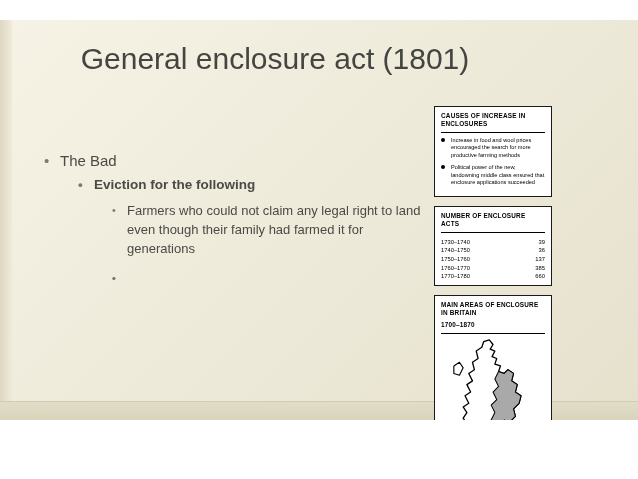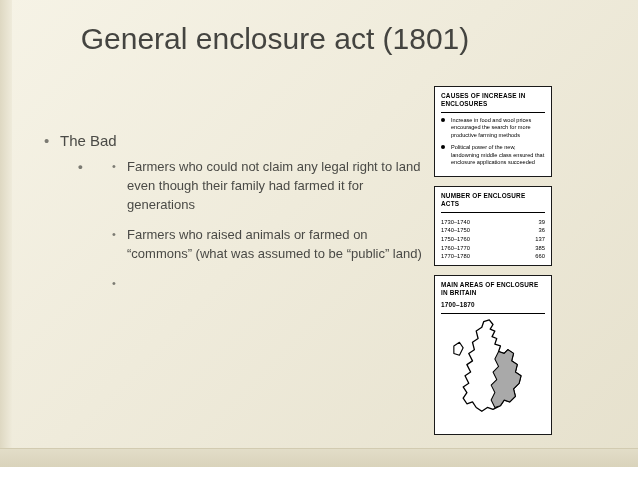--- a/index.html
+++ b/index.html
@@ -9,24 +9,25 @@
   body {
     width: 638px;
     height: 479px;
     background: #ffffff;
     font-family: "Liberation Sans", sans-serif;
     overflow: hidden;
   }
   .slide {
     position: relative;
     width: 638px;
-    height: 467px;
+    height: 400px;
     box-sizing: border-box;
     background: linear-gradient(135deg, #f6f3e6 0%, #efebdb 45%, #e6e1cd 100%);
     overflow: hidden;
+    margin-top: 20px;
   }
   .slide-left-band {
     position: absolute;
     left: 0; top: 0;
     width: 12px; height: 479px;
     background: linear-gradient(90deg, #ded8c2 0%, #efebdb 100%);
   }
   .slide-bottom-band {
     position: absolute;
     left: 0; bottom: 0;
@@ -180,29 +181,29 @@
 
   <div class="content">
     <ul class="lvl1">
       <li>
         <span class="bullet-dot">•</span>
         <span>The Bad</span>
 
         <ul class="lvl2">
           <li>
             <span class="bullet-dot">•</span>
+            <span>Eviction for the following</span>
 
             <ul class="lvl3">
               <li>
                 <span class="bullet-dot">•</span>
                 <span>Farmers who could not claim any legal right to land even though their family had farmed it for generations</span>
               </li>
               <li>
                 <span class="bullet-dot">•</span>
-                <span>Farmers who raised animals or farmed on “commons” (what was assumed to be “public” land)</span>
               </li>
               <li>
                 <span class="bullet-dot">•</span>
               </li>
             </ul>
           </li>
         </ul>
       </li>
     </ul>
   </div>

